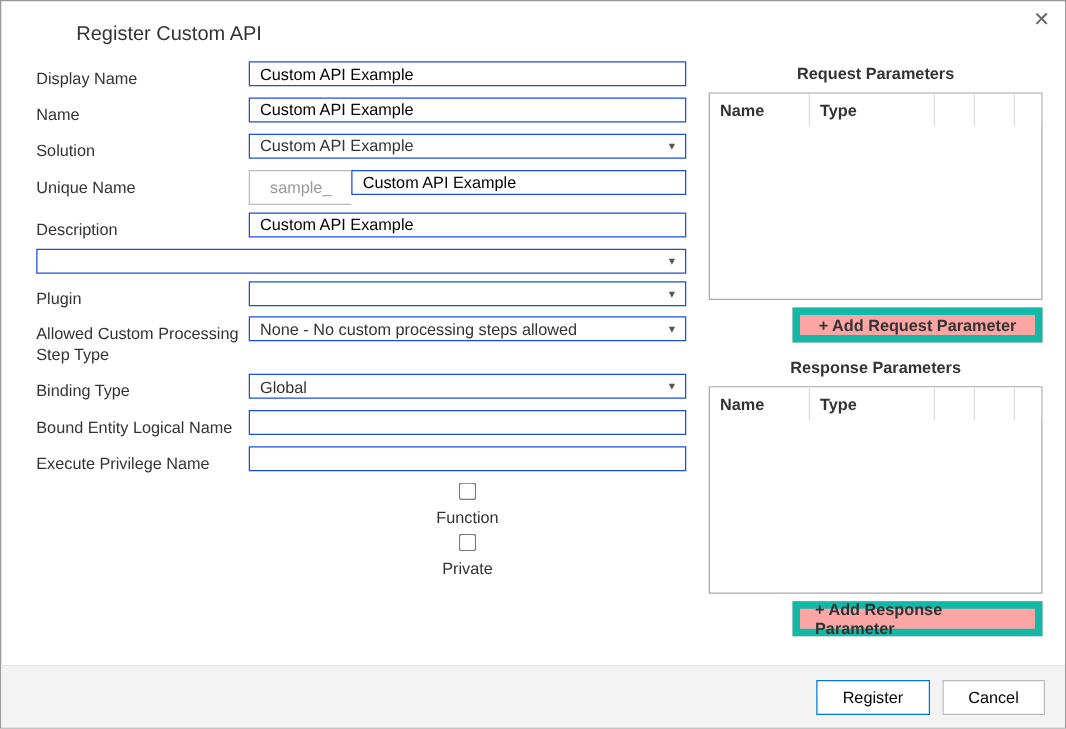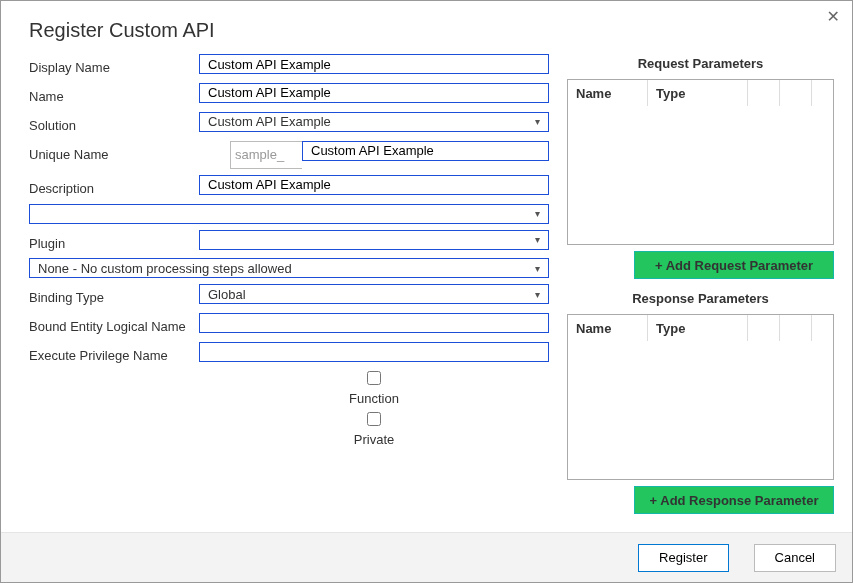--- a/index.html
+++ b/index.html
@@ -22,24 +22,25 @@
       position: absolute;
       top: 8px;
       right: 12px;
       font-size: 16px;
       color: #666;
       cursor: pointer;
       font-family: sans-serif;
       line-height: 1;
     }
     .title {
-      font-size: 20px;
+      font-size: 16px;
       font-weight: 300;
       color: #333;
       padding: 18px 28px 12px 28px;
+      margin-left: 32px;
     }
     .body {
       flex: 1;
       display: flex;
       padding: 0 18px 0 28px;
       gap: 18px;
     }
     .left-col {
       flex: 0 0 520px;
     }
@@ -89,25 +90,24 @@
       display: flex;
       width: 100%;
     }
     .prefix-wrap .prefix {
       flex: 0 0 72px;
       height: 28px;
       border: 1px solid #bbb;
       border-right: none;
       display: flex;
       align-items: center;
-      padding: 0 4px;
+      padding: 0 16px;
       color: #999;
       font-size: 13px;
       background: #fff;
-      margin-left: 31px;
     }
     .prefix-wrap input {
       flex: 1;
     }
     .chk-row {
       display: flex;
       align-items: center;
       margin-left: 170px;
       margin-top: 4px;
       margin-bottom: 6px;
@@ -147,40 +147,40 @@
       display: flex;
       align-items: center;
     }
     .gh-name { flex: 0 0 80px; }
     .gh-type { flex: 0 0 100px; }
     .gh-sp1 { flex: 0 0 32px; }
     .gh-sp2 { flex: 0 0 32px; border-right: none; }
     .grid-body { flex: 1; }
     .add-btn {
       height: 28px;
-      border: 1px solid #14b8a6;
-      background: #22c55e;
+      border: 6px solid #14b8a6;
+      background: #fca5a5;
       display: flex;
       align-items: center;
       justify-content: center;
       font-size: 13px;
       cursor: pointer;
       align-self: flex-end;
       padding: 0 12px;
       width: 200px;
     }
     .footer {
       height: 50px;
       background: #f3f3f3;
       border-top: 1px solid #e5e5e5;
       display: flex;
       align-items: center;
       justify-content: flex-end;
       padding: 0 16px;
-      gap: 25px;
+      gap: 10px;
     }
     .footer button {
       height: 28px;
       padding: 0 20px;
       border: 1px solid #bbb;
       background: #fff;
       font-size: 13px;
       font-family: inherit;
       cursor: pointer;
     }
@@ -246,20 +246,21 @@
         <label>Plugin</label>
         <div class="field">
           <div class="combo">
             <span></span>
             <span class="chev">▾</span>
           </div>
         </div>
       </div>
 
       <div class="form-row">
+        <label>Allowed Custom Processing Step Type</label>
         <div class="field">
           <div class="combo">
             <span>None - No custom processing steps allowed</span>
             <span class="chev">▾</span>
           </div>
         </div>
       </div>
 
       <div class="form-row">
         <label>Binding Type</label>

